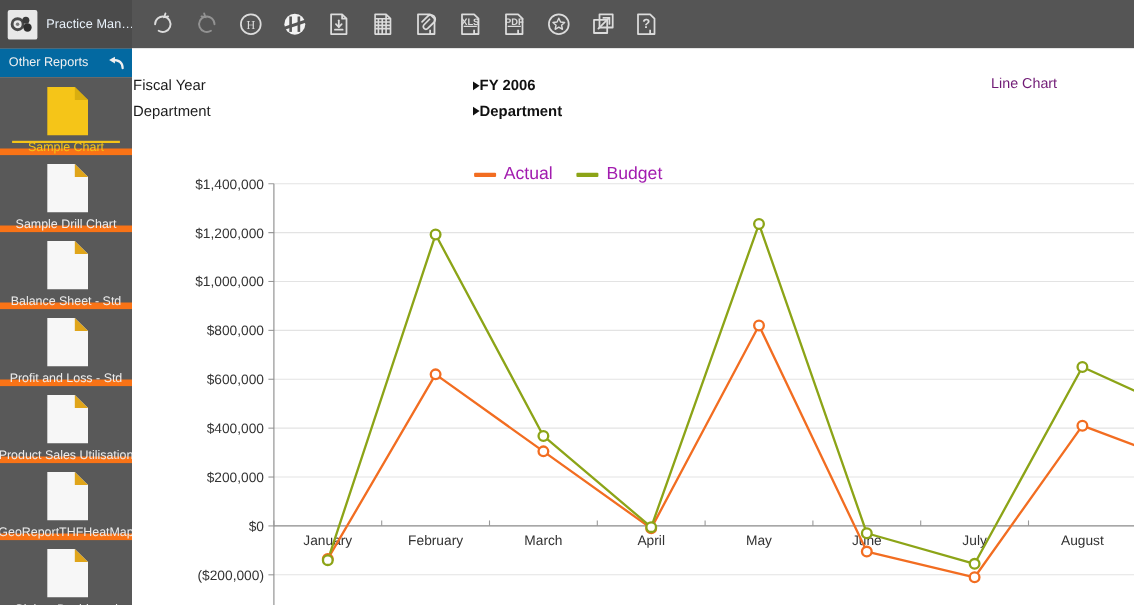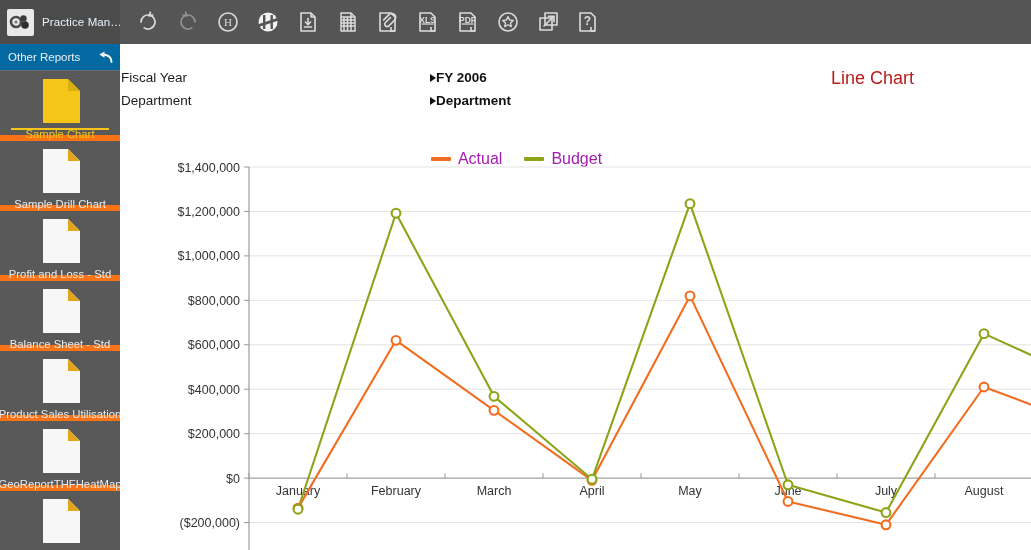--- a/index.html
+++ b/index.html
@@ -77,22 +77,22 @@
   .param-rows { position: absolute; top: 22px; left: 0; }
   .param-row { height: 23px; display: flex; align-items: center; }
   .param-name { width: 310px; font-size: 13.5px; color: #1c1c1c; padding-left: 1px; }
   .param-val {
     font-size: 13.5px; color: #111; font-weight: bold;
     display: flex; align-items: center; gap: 0; cursor: pointer;
   }
   .tri { width: 0; height: 0; border-left: 6px solid #111;
          border-top: 4.5px solid transparent; border-bottom: 4.5px solid transparent; }
   .chart-title {
-    position: absolute; top: 24px; right: 0; width: 200px; 
-    font-size: 18px; color: #b91c1c;
+    position: absolute; top: 24px; right: 0; width: 200px; text-align: center;
+    font-size: 13px; color: #701a75;
   }
 
   .chart-wrap { position: relative; width: 911px; height: 430px; }
 
   .legend {
     position: absolute; top: 30px; left: 0; width: 911px;
     display: flex; justify-content: center; gap: 22px;
     padding-right: 118px;
   }
   .legend-item { display: flex; align-items: center; gap: 7px; cursor: pointer; }
@@ -258,28 +258,28 @@
       <path d="M3 1 h25 l12 12 v32 h-37 z" fill="#f7f7f7"></path>
       <path d="M28 1 l12 12 h-12 z" fill="#e0a51a"></path>
     </svg></span>
           <span class="sb-label">Sample Drill Chart</span>
         </div>
         <div class="sb-item">
           <span class="doc"><svg width="41" height="46" viewBox="0 0 41 46">
       <path d="M3 1 h25 l12 12 v32 h-37 z" fill="#f7f7f7"></path>
       <path d="M28 1 l12 12 h-12 z" fill="#e0a51a"></path>
     </svg></span>
+          <span class="sb-label">Balance Sheet - Std</span>
+        </div>
+        <div class="sb-item">
+          <span class="doc"><svg width="41" height="46" viewBox="0 0 41 46">
+      <path d="M3 1 h25 l12 12 v32 h-37 z" fill="#f7f7f7"></path>
+      <path d="M28 1 l12 12 h-12 z" fill="#e0a51a"></path>
+    </svg></span>
           <span class="sb-label">Profit and Loss - Std</span>
-        </div>
-        <div class="sb-item">
-          <span class="doc"><svg width="41" height="46" viewBox="0 0 41 46">
-      <path d="M3 1 h25 l12 12 v32 h-37 z" fill="#f7f7f7"></path>
-      <path d="M28 1 l12 12 h-12 z" fill="#e0a51a"></path>
-    </svg></span>
-          <span class="sb-label">Balance Sheet - Std</span>
         </div>
         <div class="sb-item">
           <span class="doc"><svg width="41" height="46" viewBox="0 0 41 46">
       <path d="M3 1 h25 l12 12 v32 h-37 z" fill="#f7f7f7"></path>
       <path d="M28 1 l12 12 h-12 z" fill="#e0a51a"></path>
     </svg></span>
           <span class="sb-label">Product Sales Utilisation</span>
         </div>
         <div class="sb-item">
           <span class="doc"><svg width="41" height="46" viewBox="0 0 41 46">

